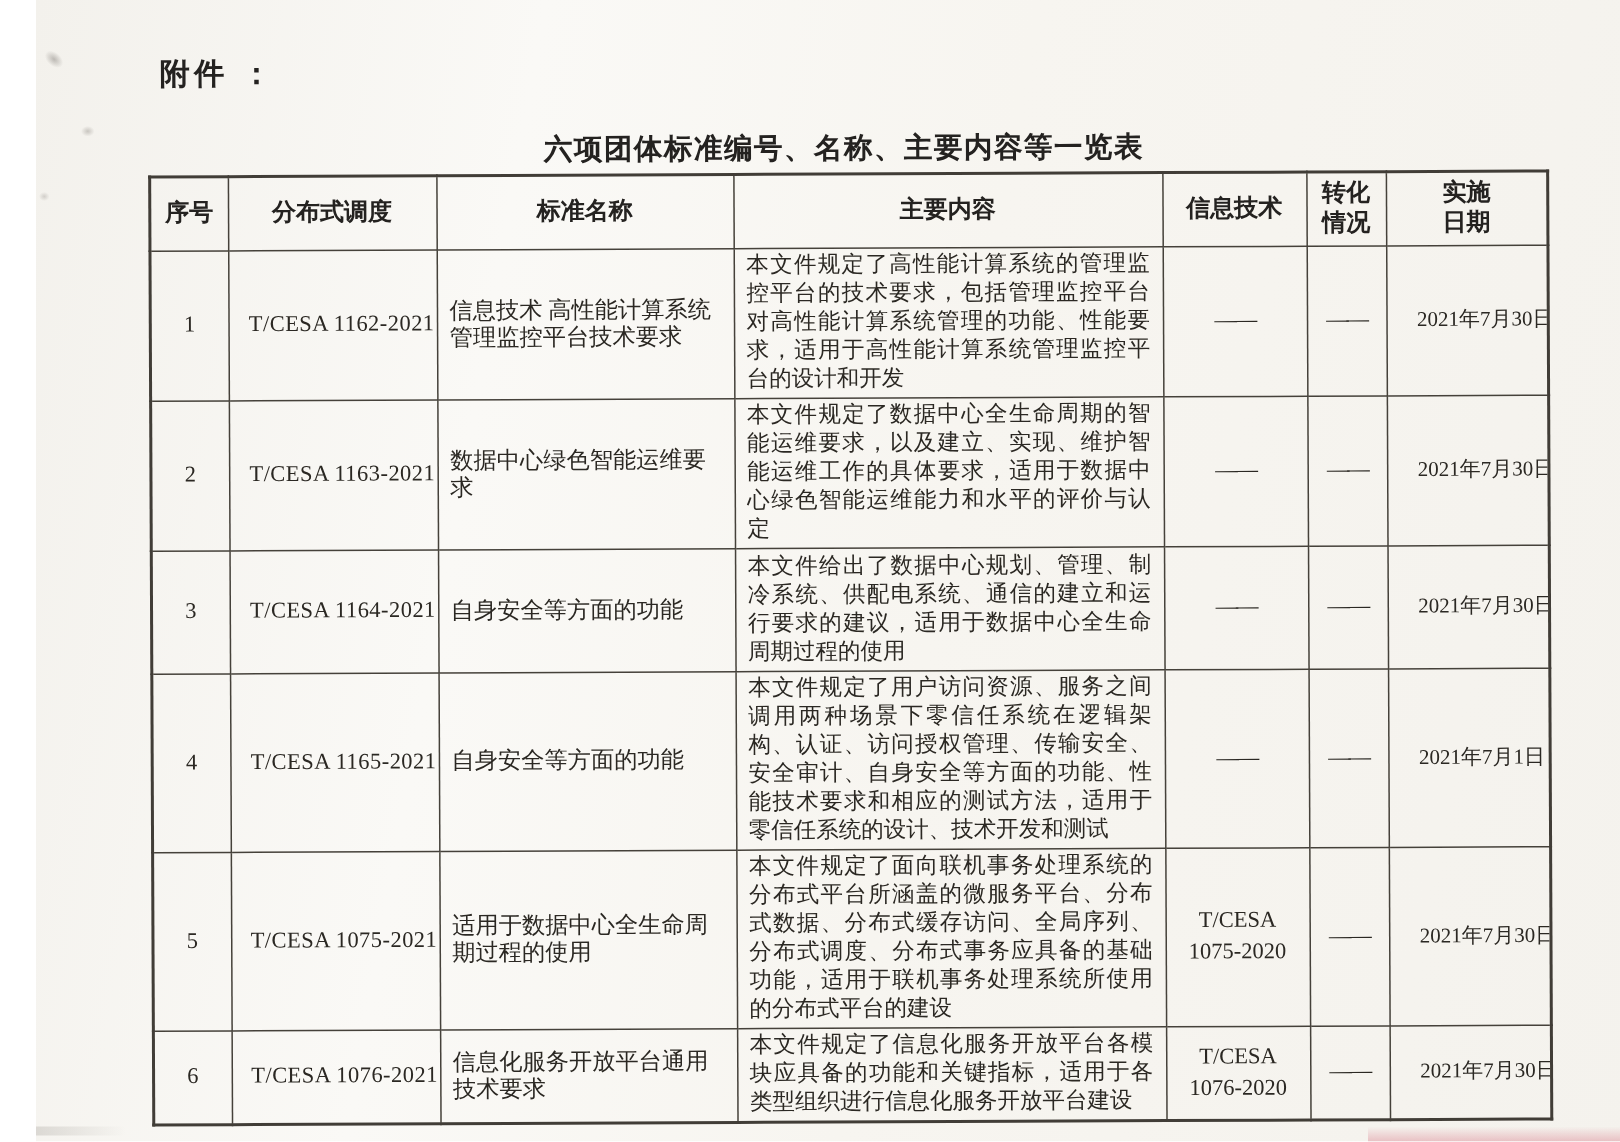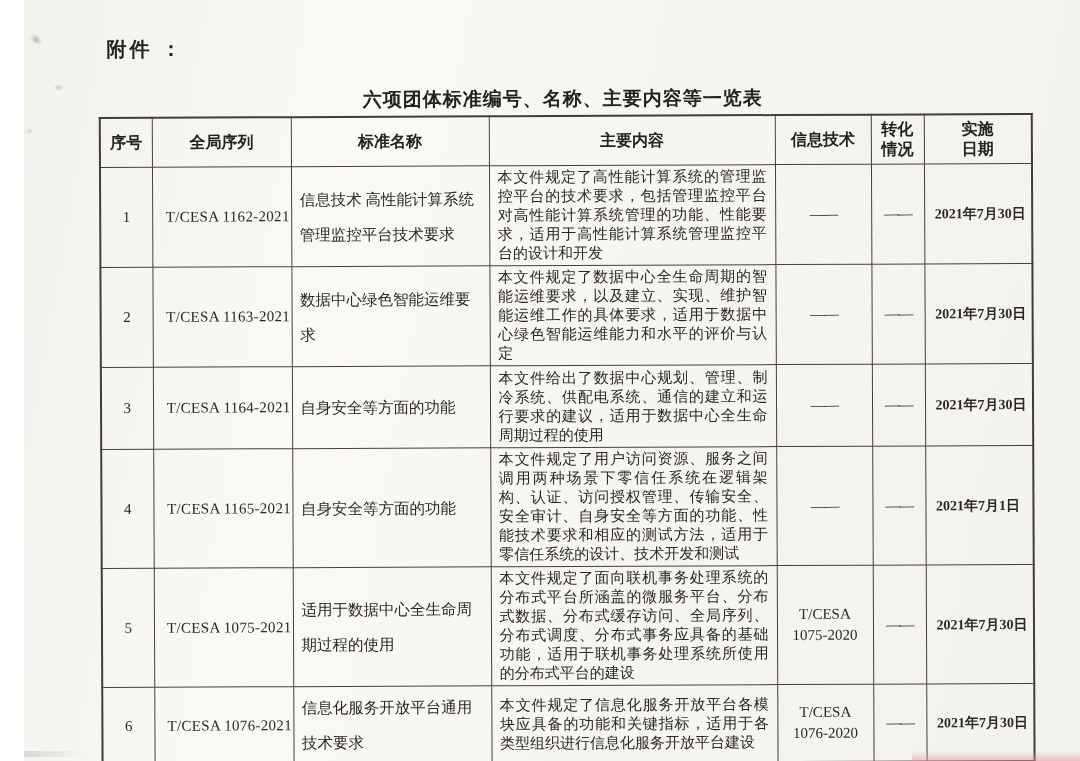--- a/index.html
+++ b/index.html
@@ -46,25 +46,25 @@
   .std td{font-size:15px;line-height:19px;color:#2b2823;}
   col.c-no{width:52px;}
   col.c-code{width:139px;}
   col.c-name{width:198px;}
   col.c-content{width:286px;}
   col.c-replaces{width:96px;}
   col.c-conv{width:53px;}
   col.c-date{width:108px;}
   td.no{text-align:center;font-size:15px;}
   td.code{text-align:right;letter-spacing:0.3px;white-space:nowrap;font-size:15px;}
-  td.name{padding:3px 8px;line-height:35px;font-size:15.5px;}
+  td.name{padding:3px 8px;line-height:18px;font-size:15.5px;}
   td.content{padding:2px 8px;text-align:justify;}
   td.replaces{text-align:center;white-space:pre-line;line-height:21px;}
   td.conv{text-align:center;}
-  td.date{text-align:left;font-size:14px;white-space:nowrap;padding:0 10px;font-weight:bold;}
+  td.date{text-align:left;font-size:14px;white-space:nowrap;padding:0 20px;}
   .dash{letter-spacing:-1.5px;font-size:15px;}
   tr.hdr{height:40px;}
   tr.r1{height:98px;}
   tr.r2{height:84px;}
   tr.r3{height:82px;}
   tr.r4{height:116px;}
   tr.r5{height:116px;}
   tr.r6{height:60px;}
   
   .artifact{position:absolute;pointer-events:none;}
@@ -90,21 +90,21 @@
           <col class="c-code">
           <col class="c-name">
           <col class="c-content">
         <col class="c-replaces">
           <col class="c-conv">
           <col class="c-date">
       </colgroup>
       <thead>
         <tr class="hdr">
           <th>序号</th>
-          <th>全局序列</th>
+          <th>分布式调度</th>
           <th>标准名称</th>
           <th>主要内容</th>
           <th>信息技术</th>
           <th>转化
 情况</th>
           <th>实施
 日期</th>
         </tr>
       </thead>
       <tbody>

